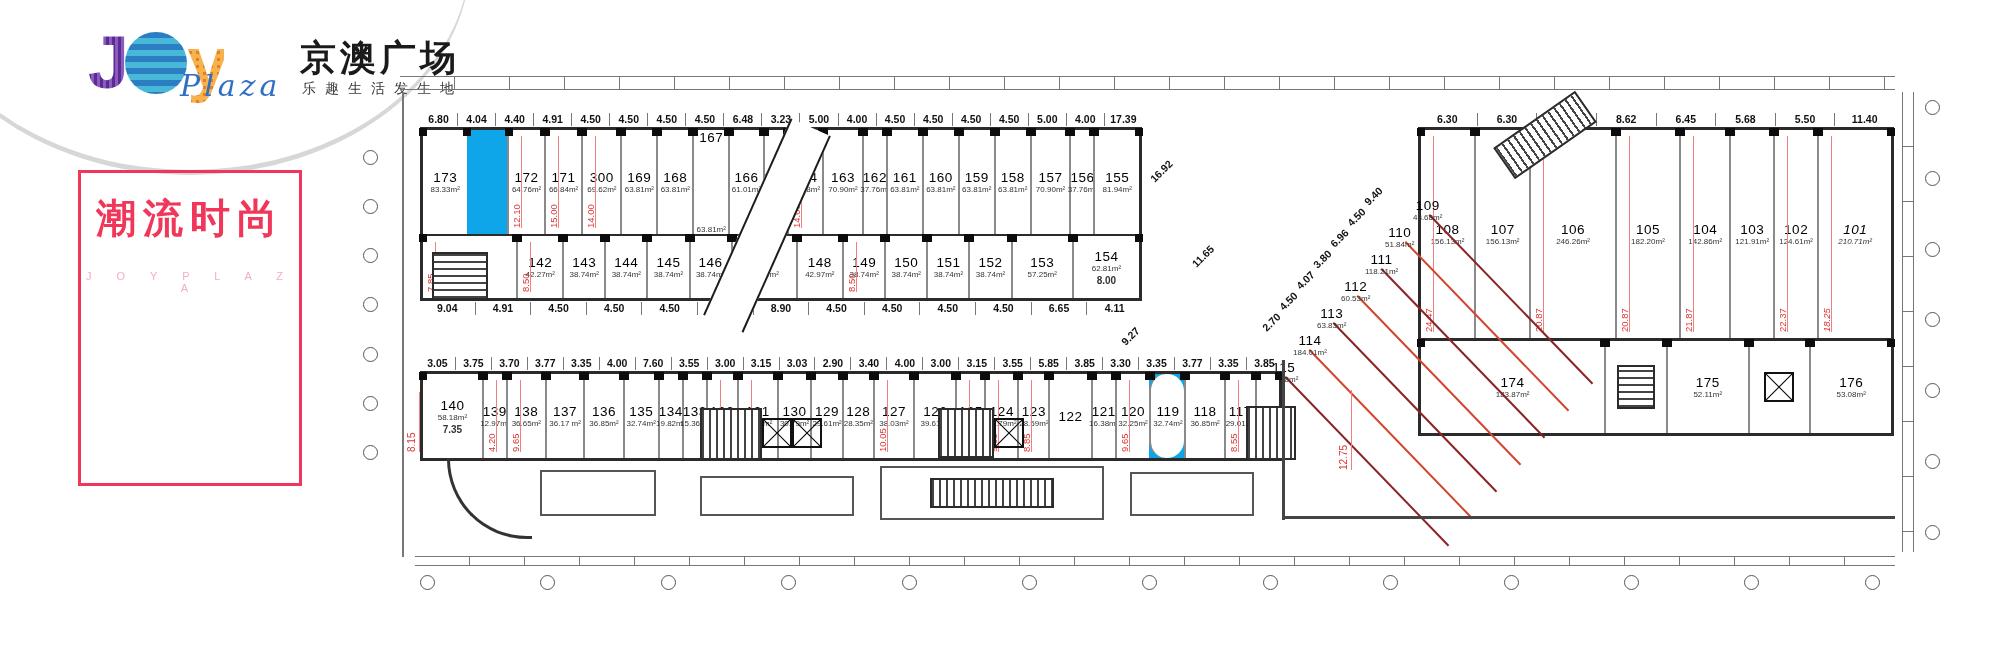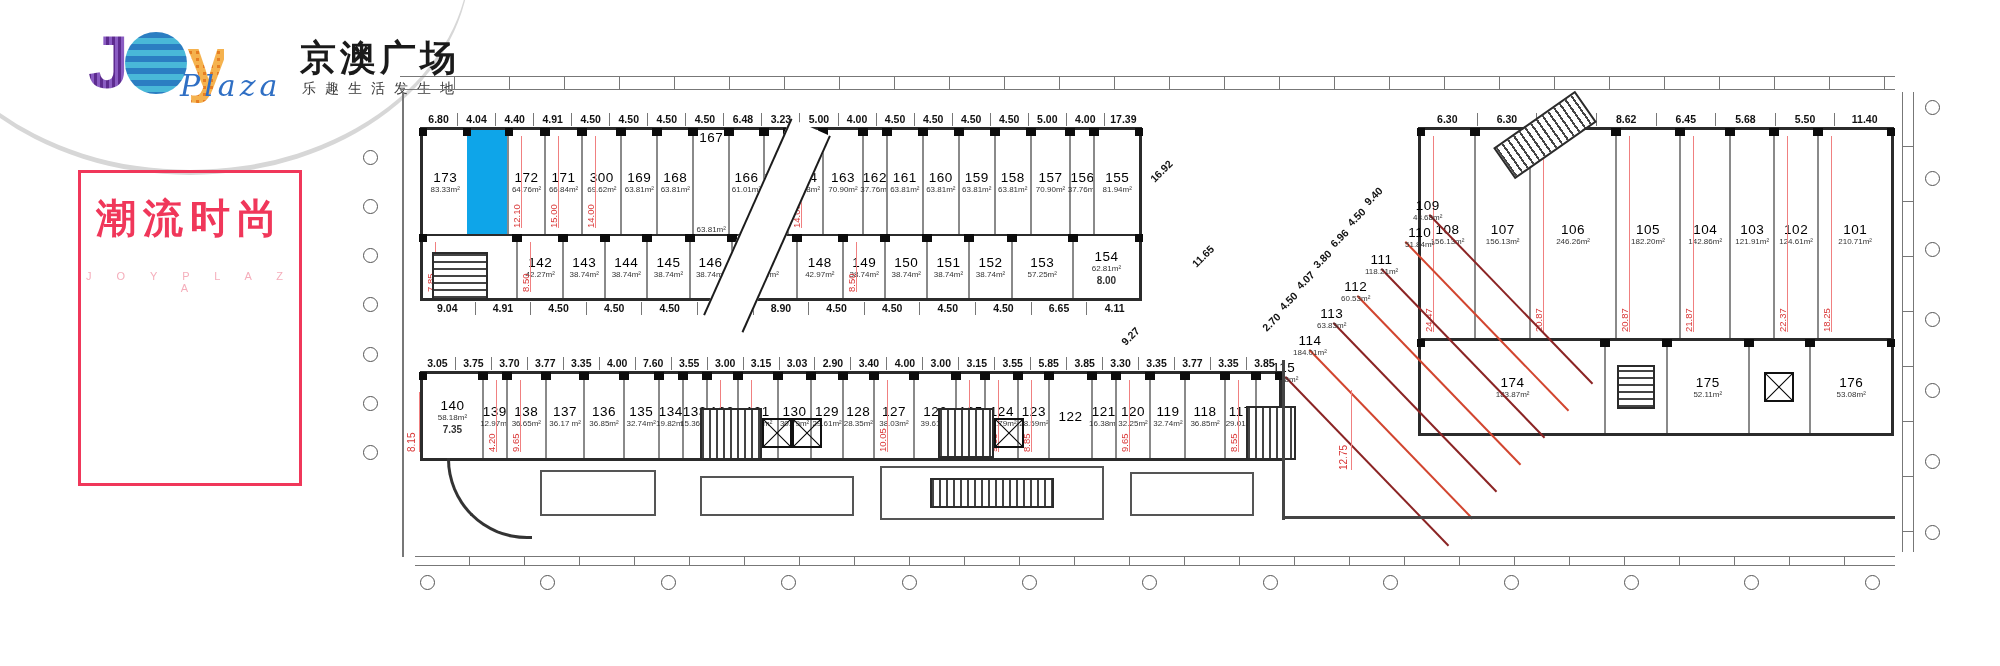--- a/index.html
+++ b/index.html
@@ -351,21 +351,21 @@
       </div>
       <div class="unit" style="flex-grow: 121.91;">
         <div class="uno">103</div>
         <div class="uarea">121.91m²</div>
       </div>
       <div class="unit" style="flex-grow: 124.61;">
         <div class="uno">102</div>
         <div class="uarea">124.61m²</div>
         <span class="vdim">22.37</span>
       </div>
-      <div class="unit" style="flex-grow: 210.71;">
+      <div class="unit" style="flex-grow: 210.71; font-style: italic;">
         <div class="uno">101</div>
         <div class="uarea">210.71m²</div>
         <span class="vdim">18.25</span>
       </div>
     </div>
   <div class="row" style="height:92px;border-top-width:0;">
     <div class="unit" style="flex-grow:184;">
       <div class="uno">174</div>
       <div class="uarea">183.87m²</div>
     </div>
@@ -395,21 +395,21 @@
       <div class="dline" style="left: 113px; top: 103px; width: 235px; background: rgb(210, 69, 47);"></div>
       <div class="dline" style="left: 89px; top: 130px; width: 235px; background: rgb(139, 36, 36);"></div>
       <div class="dline" style="left: 65px; top: 157px; width: 235px; background: rgb(210, 69, 47);"></div>
       <div class="dline" style="left: 41px; top: 184px; width: 235px; background: rgb(139, 36, 36);"></div>
     </div>
   <div>
       <div class="diag-unit" style="left: 168px; top: 6px;">
         <div class="uno">109</div>
         <div class="uarea">43.68m²</div>
       </div>
-      <div class="diag-unit" style="left: 160px; top: 33px;">
+      <div class="diag-unit" style="left: 140px; top: 33px;">
         <div class="uno">110</div>
         <div class="uarea">51.84m²</div>
       </div>
       <div class="diag-unit" style="left: 120px; top: 60px;">
         <div class="uno">111</div>
         <div class="uarea">118.21m²</div>
       </div>
       <div class="diag-unit" style="left: 96px; top: 87px;">
         <div class="uno">112</div>
         <div class="uarea">60.53m²</div>
@@ -556,21 +556,21 @@
       </div>
       <div class="unit" style="flex-grow: 16.38;">
         <div class="uno">121</div>
         <div class="uarea">16.38m²</div>
       </div>
       <div class="unit" style="flex-grow: 32.25;">
         <div class="uno">120</div>
         <div class="uarea">32.25m²</div>
         <span class="vdim">9.65</span>
       </div>
-      <div class="unit" style="flex-grow: 32.74;">
+      <div class="unit" style="flex-grow: 32.74; border-radius: 17px;">
         <div class="uno">119</div>
         <div class="uarea">32.74m²</div>
       </div>
       <div class="unit" style="flex-grow: 36.85;">
         <div class="uno">118</div>
         <div class="uarea">36.85m²</div>
       </div>
       <div class="unit" style="flex-grow: 29.01;">
         <div class="uno">117</div>
         <div class="uarea">29.01m²</div>

